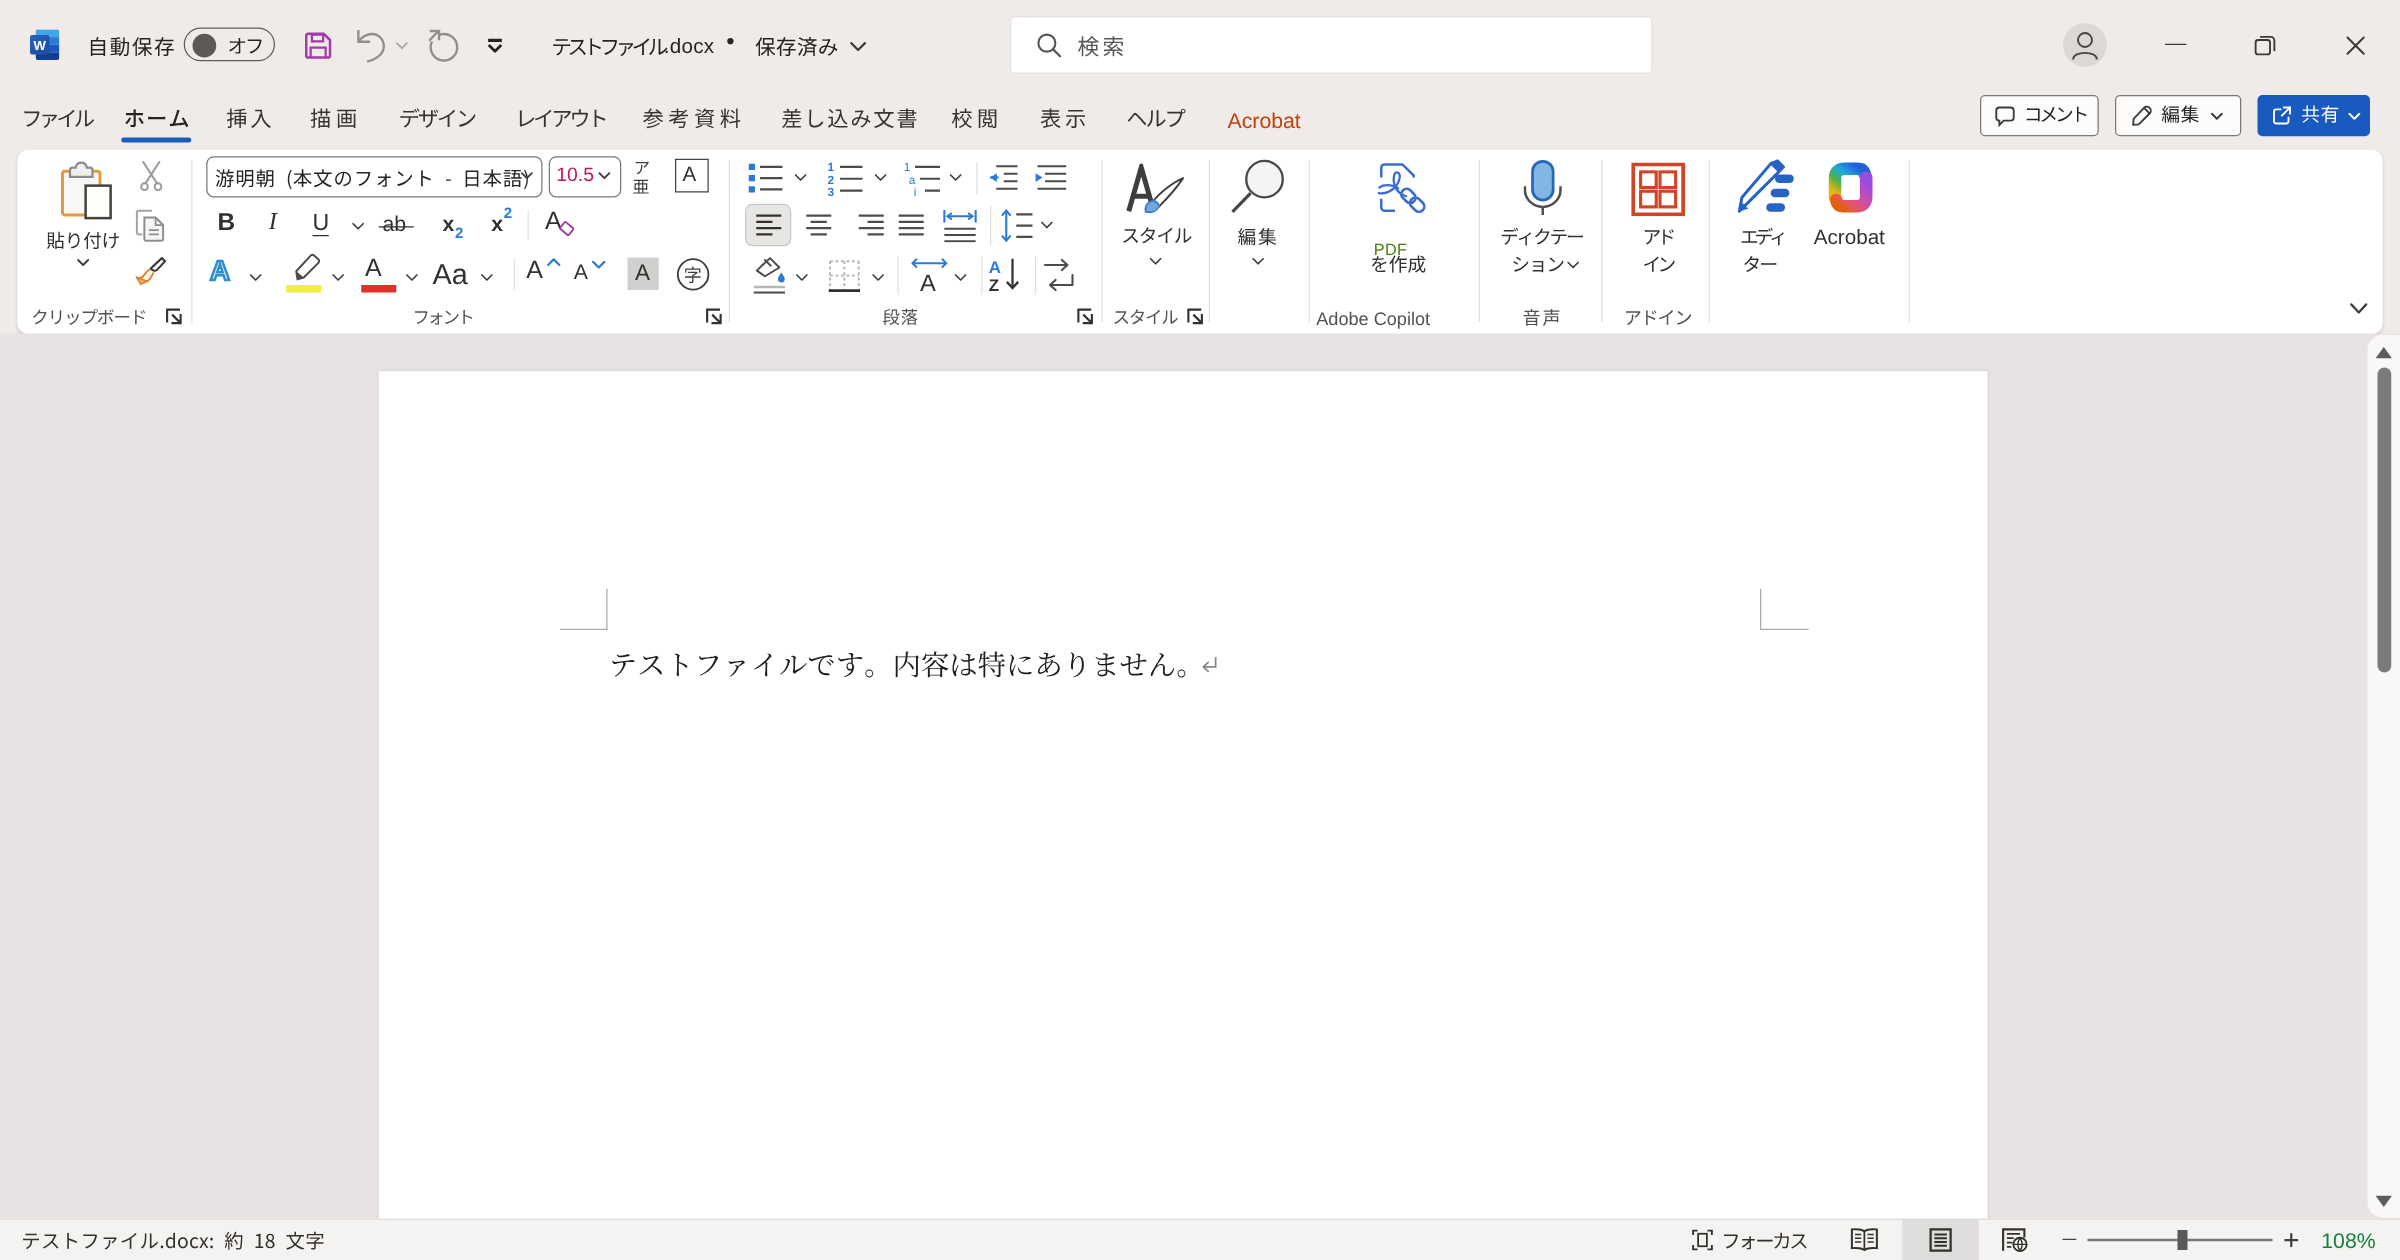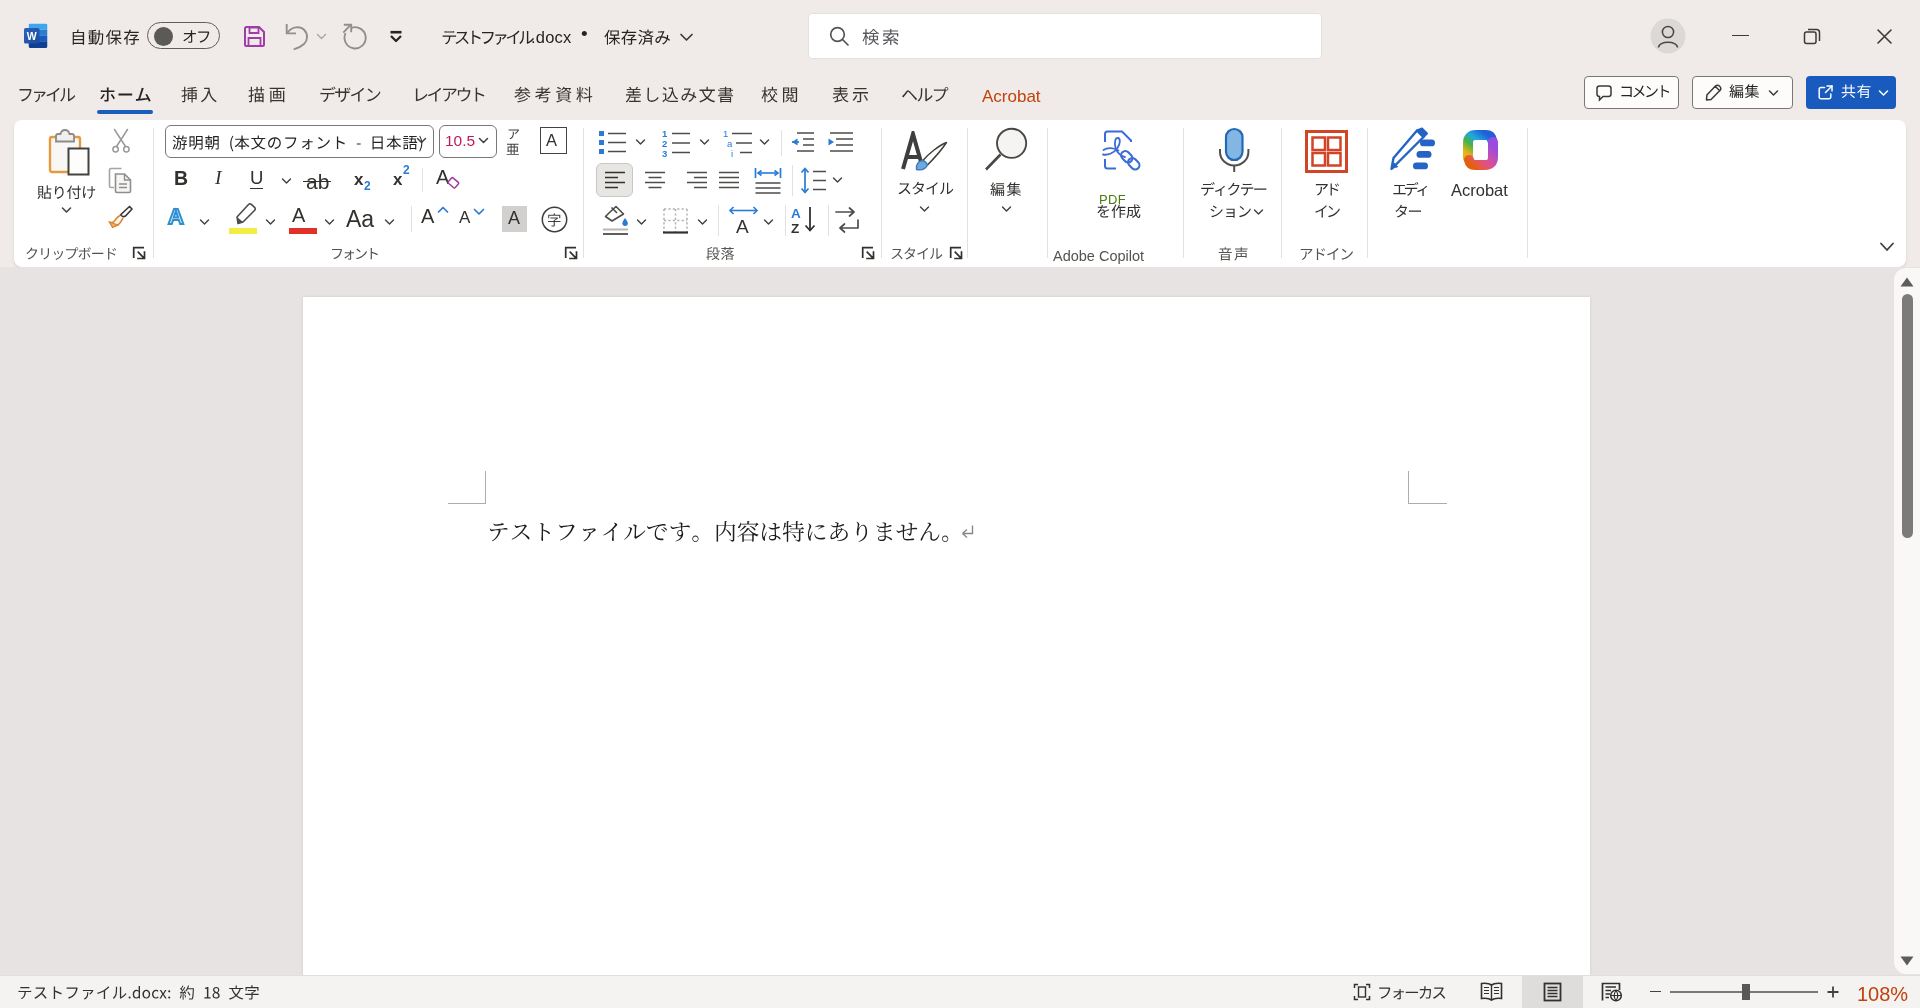--- a/index.html
+++ b/index.html
@@ -217,21 +217,21 @@
     <path transform="translate(0 14.3)" fill="#403E3C" d="M1.6 -7.7L1.6 -2.3L2.6 -2.3L2.6 -2.8L4.6 -2.8L4.6 -0.4L0.6 -0.4L0.6 0.5L12.9 0.5L12.9 -0.4L8.7 -0.4L8.7 -2.8L10.8 -2.8L10.8 -2.4L11.8 -2.4L11.8 -7.7L8.7 -7.7L8.7 -9.5L12.5 -9.5L12.5 -10.5L1 -10.5L1 -9.5L4.6 -9.5L4.6 -7.7ZM5.6 -9.5L7.7 -9.5L7.7 -7.7L5.6 -7.7ZM5.6 -2.8L7.7 -2.8L7.7 -0.4L5.6 -0.4ZM4.6 -3.8L2.6 -3.8L2.6 -6.7L4.6 -6.7ZM5.6 -3.8L5.6 -6.7L7.7 -6.7L7.7 -3.8ZM8.7 -3.8L8.7 -6.7L10.8 -6.7L10.8 -3.8Z"></path>
   </svg>
 <div class="abs" style="left:540px;top:126.5px;width:27px;height:27px;border:1.4px solid #454340;box-sizing:border-box"></div>
 <div class="abs" style="left:546px;top:131px;font-size:16.5px;color:#33312E">A</div>
 <div class="abs" style="left:174px;top:167px;font-size:19.5px;font-weight:bold;color:#33312E">B</div>
 <div class="abs" style="left:215px;top:167px;font-size:19.5px;font-style:italic;font-family:'Liberation Serif',serif;color:#33312E">I</div>
 <div class="abs" style="left:250px;top:167px;font-size:18.5px;color:#33312E;border-bottom:1.6px solid #33312E;line-height:21px">U</div>
 <svg class="abs" style="left:281px;top:178px" width="11" height="7" viewBox="0 0 11 7">
 <path d="M1.5 1 L5.5 5 L9.5 1" fill="none" stroke="#403E3C" stroke-width="1.4" stroke-linecap="round" stroke-linejoin="round"></path>
   </svg>
-<div class="abs" style="left:306px;top:170px;font-size:21px;color:#33312E">ab</div>
+<div class="abs" style="left:306px;top:170px;font-size:17px;color:#33312E">ab</div>
 <div class="abs" style="left:303px;top:180.5px;width:28px;height:0;border-top:1.5px solid #33312E"></div>
 <div class="abs" style="left:354px;top:170px;font-size:17px;font-weight:bold;color:#33312E">x</div>
 <div class="abs" style="left:364px;top:179px;font-size:12px;font-weight:bold;color:#2B7BD4">2</div>
 <div class="abs" style="left:393px;top:170px;font-size:17px;font-weight:bold;color:#33312E">x</div>
 <div class="abs" style="left:403px;top:163px;font-size:12px;font-weight:bold;color:#2B7BD4">2</div>
 <div class="abs" style="left:422px;top:168px;width:1px;height:24px;background:#E3E1DF"></div>
 <div class="abs" style="left:436px;top:166px;font-size:20px;color:#33312E">A</div>
 <svg class="abs" style="left:445px;top:176px" width="16" height="15" viewBox="0 0 16 15">
 <rect x="4" y="3" width="9" height="7" rx="1" transform="rotate(40 8 6.5)" fill="#fff" stroke="#9B3B9B" stroke-width="1.5"></rect>
 </svg>
@@ -548,12 +548,12 @@
 <path d="M4.5 5 H15 M4.5 8.5 H10 M4.5 12 H9 M4.5 15.5 H8" stroke="#33312E" stroke-width="1.4"></path>
 <circle cx="15" cy="13.5" r="5.3" fill="#F4F3F2" stroke="#33312E" stroke-width="1.5"></circle>
 <path d="M10 13.5 H20 M15 8.5 C12.8 11.5 12.8 15.5 15 18.5 C17.2 15.5 17.2 11.5 15 8.5" fill="none" stroke="#33312E" stroke-width="1.1"></path>
 </svg>
 <div class="abs" style="left:1650px;top:991px;width:11px;height:0;border-top:1.8px solid #444240"></div>
 <div class="abs" style="left:1670px;top:991px;width:148px;height:2px;background:#7A7876"></div>
 <div class="abs" style="left:1742px;top:984px;width:8px;height:16px;background:#5A5856"></div>
 <svg class="abs" style="left:1826px;top:985px" width="14" height="14" viewBox="0 0 14 14">
 <path d="M7 1.5 V12.5 M1.5 7 H12.5" stroke="#444240" stroke-width="1.8"></path>
   </svg>
-<div class="abs" style="left:1857px;top:983px;font-size:20px;color:#c2410c">108%</div>
+<div class="abs" style="left:1857px;top:983px;font-size:17px;color:#15803d">108%</div>
 </body></html>

